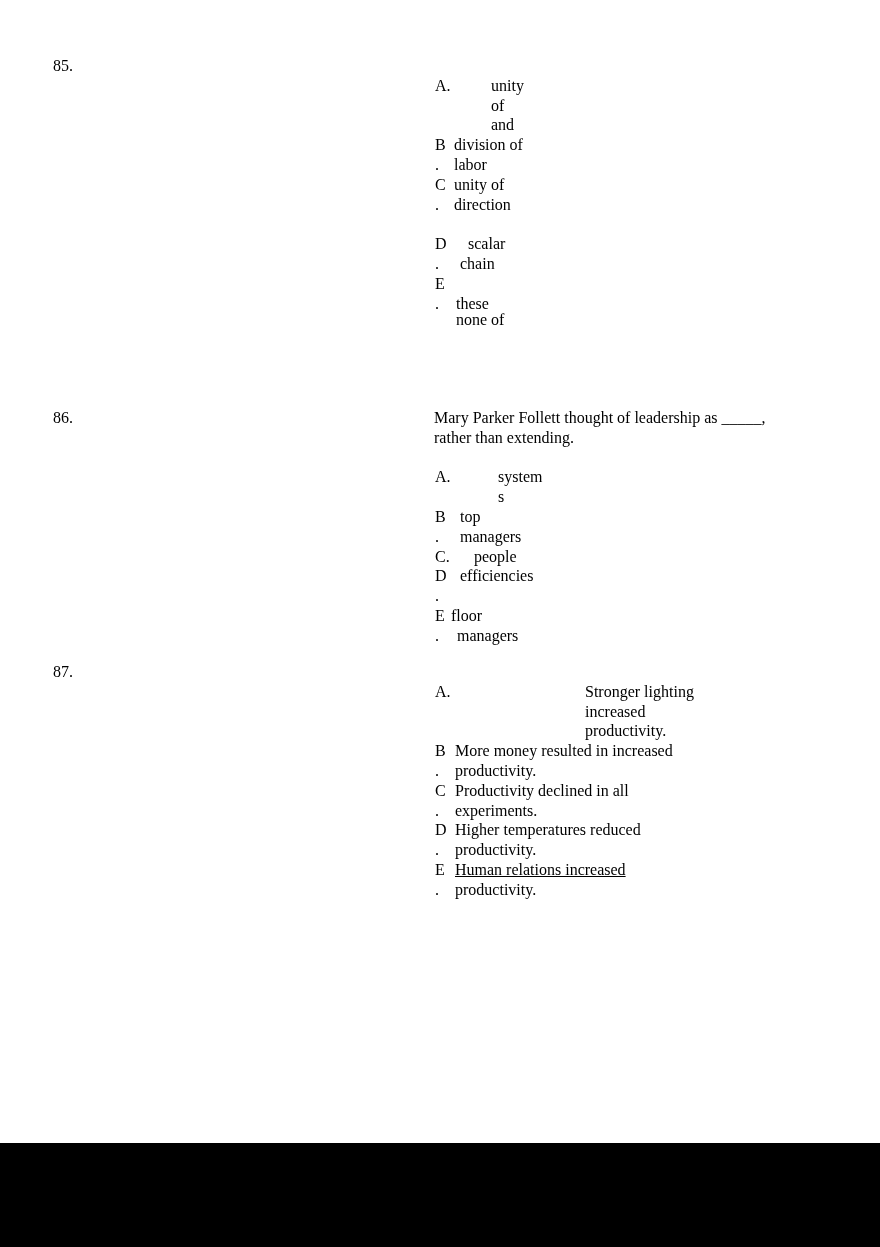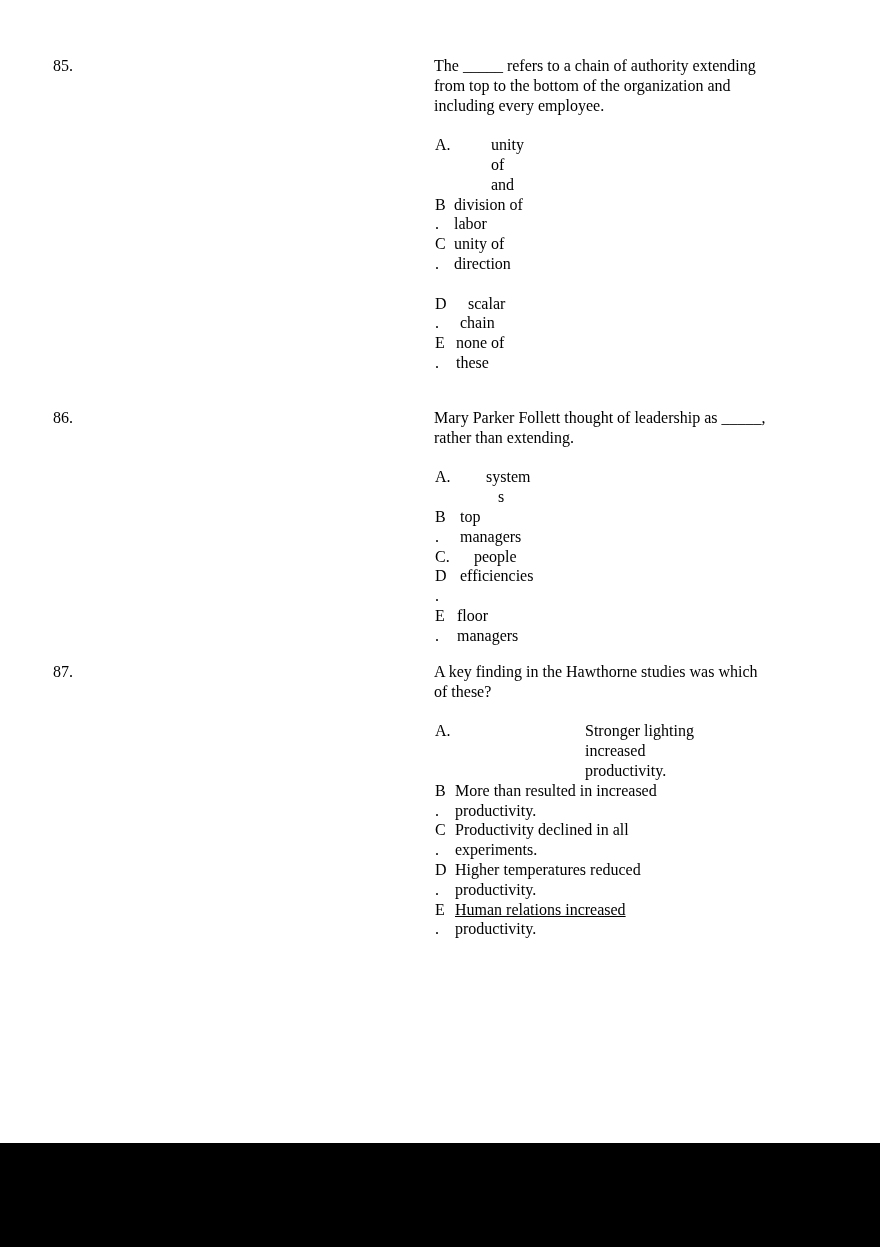--- a/index.html
+++ b/index.html
@@ -69,25 +69,20 @@
   }
 </style>
 </head>
 <body>
 
 <div class="page" style="background: rgb(255, 255, 255); color: rgb(0, 0, 0);">
   <div class="footer-band" style="background: rgb(0, 0, 0);"></div>
 <section class="question" style="top: 56px;">
       <div class="q-number">85.</div>
       <div class="q-body">
-        <div class="q-text">
-          <div class="q-line">The _____ refers to a chain of authority extending</div>
-          <div class="q-line">from top to the bottom of the organization and</div>
-          <div class="q-line">including every employee.</div>
-        </div>
         <div class="q-options">
           <div class="opt">
             <div class="opt-row">
               <span class="opt-letter">A.</span>
               <span class="opt-text" style="left: 57px;">unity</span>
             </div>
             <div class="opt-row">
               <span class="opt-text" style="left: 57px;">of</span>
             </div>
             <div class="opt-row">
@@ -120,42 +115,42 @@
               <span class="opt-text" style="left: 26px; margin-left: 8px;">scalar</span>
             </div>
             <div class="opt-row">
               <span class="opt-letter">.</span>
               <span class="opt-text" style="left: 26px;">chain</span>
             </div>
           </div>
           <div class="opt">
             <div class="opt-row">
               <span class="opt-letter">E</span>
-              <span class="opt-text" style="left: 22px;">none of</span>
+              <span class="opt-text" style="left: 22px; margin-top: 36px;">none of</span>
             </div>
             <div class="opt-row">
               <span class="opt-letter">.</span>
               <span class="opt-text" style="left: 22px;">these</span>
             </div>
           </div>
         </div>
       </div>
     </section>
     <section class="question" style="top: 408px;">
       <div class="q-number">86.</div>
       <div class="q-body">
         <div class="q-text">
           <div class="q-line">Mary Parker Follett thought of leadership as _____,</div>
           <div class="q-line">rather than extending.</div>
         </div>
         <div class="q-options">
           <div class="opt">
             <div class="opt-row">
               <span class="opt-letter">A.</span>
-              <span class="opt-text" style="left: 52px;">system</span>
+              <span class="opt-text" style="left: 64px;">system</span>
             </div>
             <div class="opt-row">
               <span class="opt-text" style="left: 64px;">s</span>
             </div>
           </div>
           <div class="opt">
             <div class="opt-row">
               <span class="opt-letter">B</span>
               <span class="opt-text" style="left: 26px;">top</span>
             </div>
@@ -175,54 +170,50 @@
               <span class="opt-letter">D</span>
               <span class="opt-text" style="left: 26px;">efficiencies</span>
             </div>
             <div class="opt-row">
               <span class="opt-letter">.</span>
             </div>
           </div>
           <div class="opt">
             <div class="opt-row">
               <span class="opt-letter">E</span>
-              <span class="opt-text" style="left: 23px;">floor</span>
+              <span class="opt-text" style="left: 17px;">floor</span>
             </div>
             <div class="opt-row">
               <span class="opt-letter">.</span>
               <span class="opt-text" style="left: 23px;">managers</span>
             </div>
           </div>
         </div>
       </div>
     </section>
     <section class="question" style="top: 662px;">
       <div class="q-number">87.</div>
       <div class="q-body">
-        <div class="q-text">
-          <div class="q-line">A key finding in the Hawthorne studies was which</div>
-          <div class="q-line">of these?</div>
-        </div>
         <div class="q-options">
           <div class="opt">
             <div class="opt-row">
               <span class="opt-letter">A.</span>
               <span class="opt-text" style="left: 151px;">Stronger lighting</span>
             </div>
             <div class="opt-row">
               <span class="opt-text" style="left: 151px;">increased</span>
             </div>
             <div class="opt-row">
               <span class="opt-text" style="left: 151px;">productivity.</span>
             </div>
           </div>
           <div class="opt">
             <div class="opt-row">
               <span class="opt-letter">B</span>
-              <span class="opt-text" style="left: 21px;">More than resulted in increased</span>
+              <span class="opt-text" style="left: 21px;">More money resulted in increased</span>
             </div>
             <div class="opt-row">
               <span class="opt-letter">.</span>
               <span class="opt-text" style="left: 21px;">productivity.</span>
             </div>
           </div>
           <div class="opt">
             <div class="opt-row">
               <span class="opt-letter">C</span>
               <span class="opt-text" style="left: 21px;">Productivity declined in all</span>

